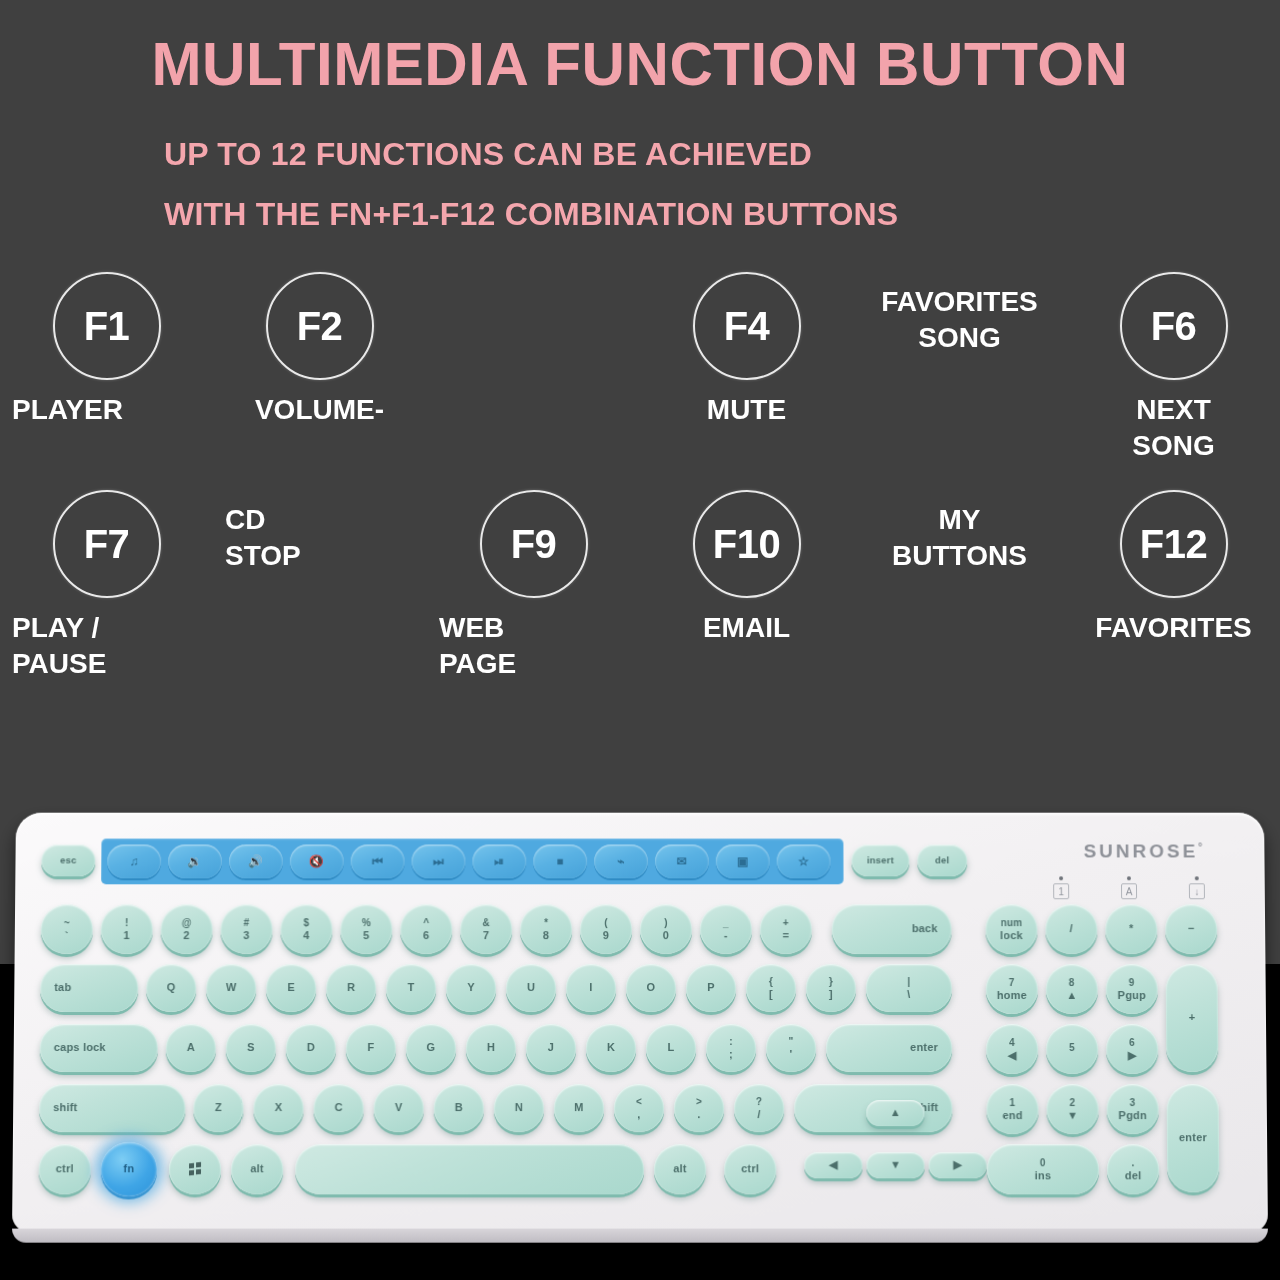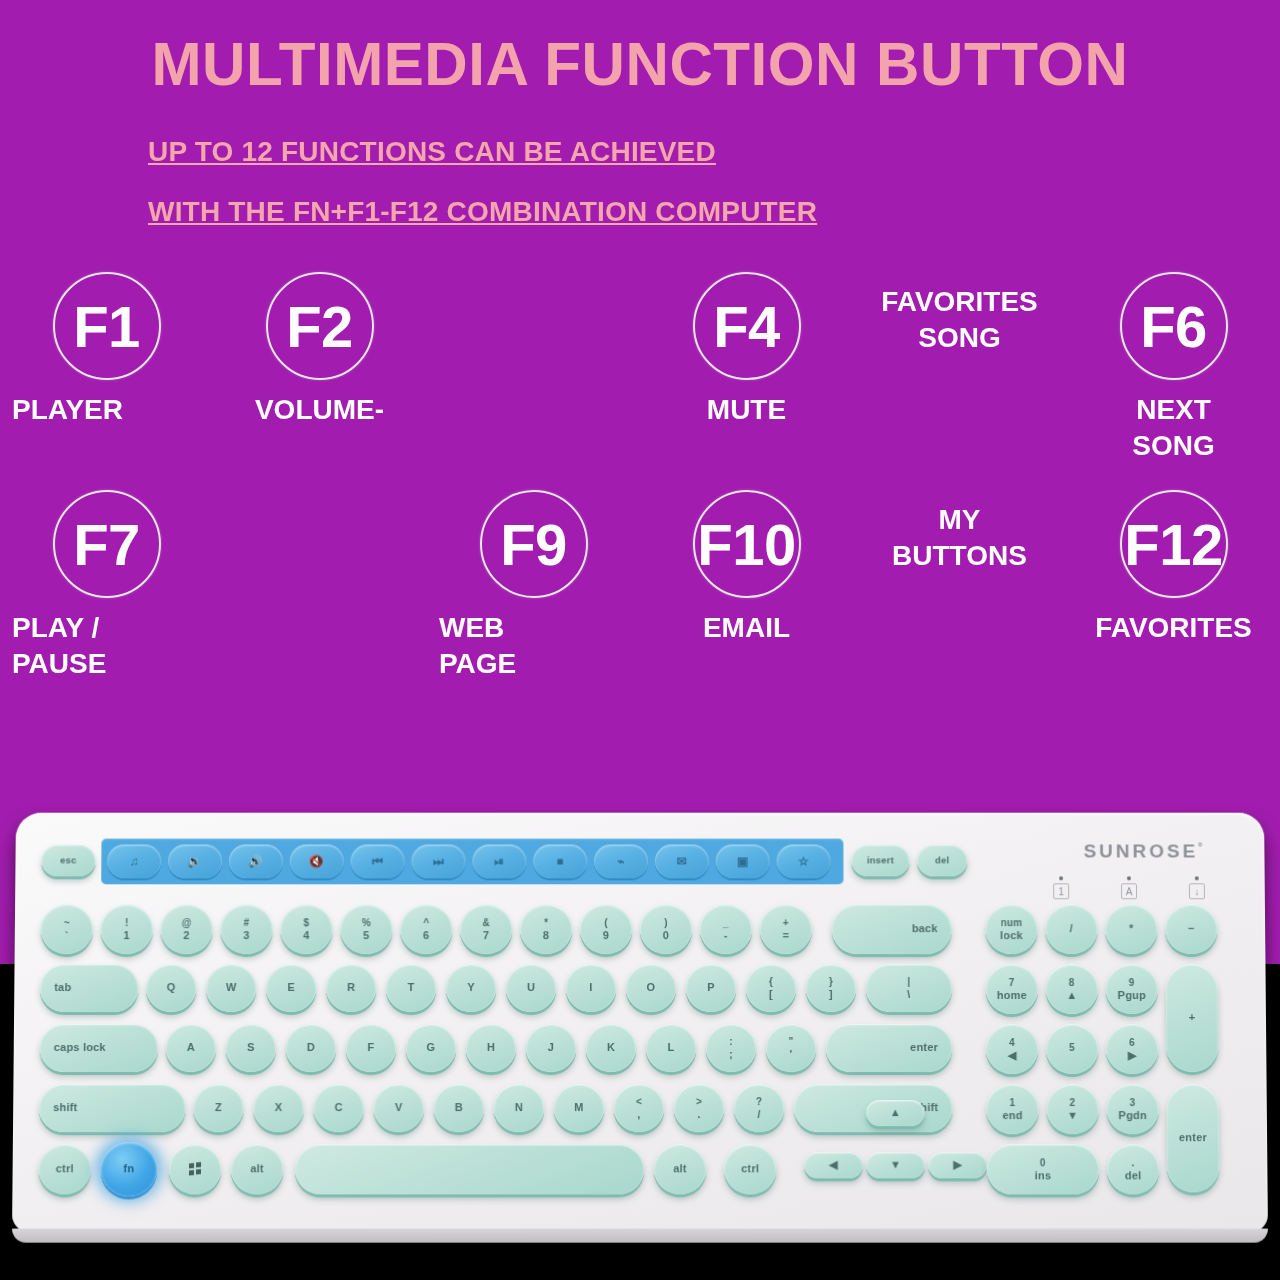--- a/index.html
+++ b/index.html
@@ -2,52 +2,51 @@
 <html><head>
 <meta charset="utf-8">
 <style>
   * { box-sizing: border-box; margin: 0; padding: 0; }
   html, body {
     width: 1280px; height: 1280px;
     background: #000;
     font-family: "Liberation Sans", sans-serif;
     overflow: hidden;
   }
-  #page { position: relative; width: 1280px; height: 964px; background: #a21caf; }
+  #page { position: relative; width: 1280px; height: 964px; background: #404040; }
 
   
   .hdr-title {
     position: absolute; left: 0; top: 28px; width: 1280px;
     text-align: center;
     font-size: 62px; font-weight: 700; letter-spacing: 0.5px;
     color: #f2a3ab;
     font-family: "Liberation Sans", sans-serif;
     transform: scaleX(0.97);
   }
   .hdr-sub {
-    position: absolute; left: 148px;
-    font-size: 28px; font-weight: 700; letter-spacing: 0.2px;
+    position: absolute; left: 164px;
+    font-size: 32px; font-weight: 700; letter-spacing: 0.2px;
     color: #f4a6ad;
-    text-decoration: underline;
   }
   .hdr-sub1 { top: 136px; }
   .hdr-sub2 { top: 196px; }
 
   
   .fgrid {
     position: absolute; left: 0; top: 272px;
     width: 1280px; height: 470px;
   }
   .fcell { position: absolute; width: 213px; }
   .fcircle {
     width: 108px; height: 108px; border-radius: 50%;
     border: 2.5px solid #e9e9e9;
     display: flex; align-items: center; justify-content: center;
     color: #ffffff;
-    font-size: 58px; font-weight: 700;
+    font-size: 40px; font-weight: 700;
     letter-spacing: -0.5px;
     box-shadow: 0 0 3px rgba(255,255,255,.25);
     margin: 0 auto;
   }
   .flabel {
     margin-top: 12px;
     color: #ffffff;
     font-size: 28px; font-weight: 700;
     line-height: 1.28;
     white-space: pre-line;
@@ -138,21 +137,21 @@
 
   .glyph { font-size: 12px; line-height: 1; color:#2b6d93; }
 </style>
 </head>
 <body>
 
 <div id="page">
 
   <div class="hdr-title">MULTIMEDIA FUNCTION BUTTON</div>
   <div class="hdr-sub hdr-sub1">UP TO 12 FUNCTIONS CAN BE ACHIEVED</div>
-  <div class="hdr-sub hdr-sub2">WITH THE FN+F1-F12 COMBINATION COMPUTER</div>
+  <div class="hdr-sub hdr-sub2">WITH THE FN+F1-F12 COMBINATION BUTTONS</div>
 
   <div class="fgrid">
       <div class="fcell" style="left: 0px; top: 0px;">
         <div class="fcircle">F1</div>
         <div class="flabel left">PLAYER</div>
       </div>
       <div class="fcell" style="left: 213px; top: 0px;">
         <div class="fcircle">F2</div>
         <div class="flabel center">VOLUME-</div>
       </div>
@@ -168,20 +167,22 @@
         <div class="fcircle">F6</div>
         <div class="flabel center">NEXT
 SONG</div>
       </div>
       <div class="fcell" style="left: 0px; top: 218px;">
         <div class="fcircle">F7</div>
         <div class="flabel left">PLAY /
 PAUSE</div>
       </div>
       <div class="fcell" style="left: 213px; top: 218px;">
+        <div class="flabel left">CD
+STOP</div>
       </div>
       <div class="fcell" style="left: 427px; top: 218px;">
         <div class="fcircle">F9</div>
         <div class="flabel left">WEB
 PAGE</div>
       </div>
       <div class="fcell" style="left: 640px; top: 218px;">
         <div class="fcircle">F10</div>
         <div class="flabel center">EMAIL</div>
       </div>

